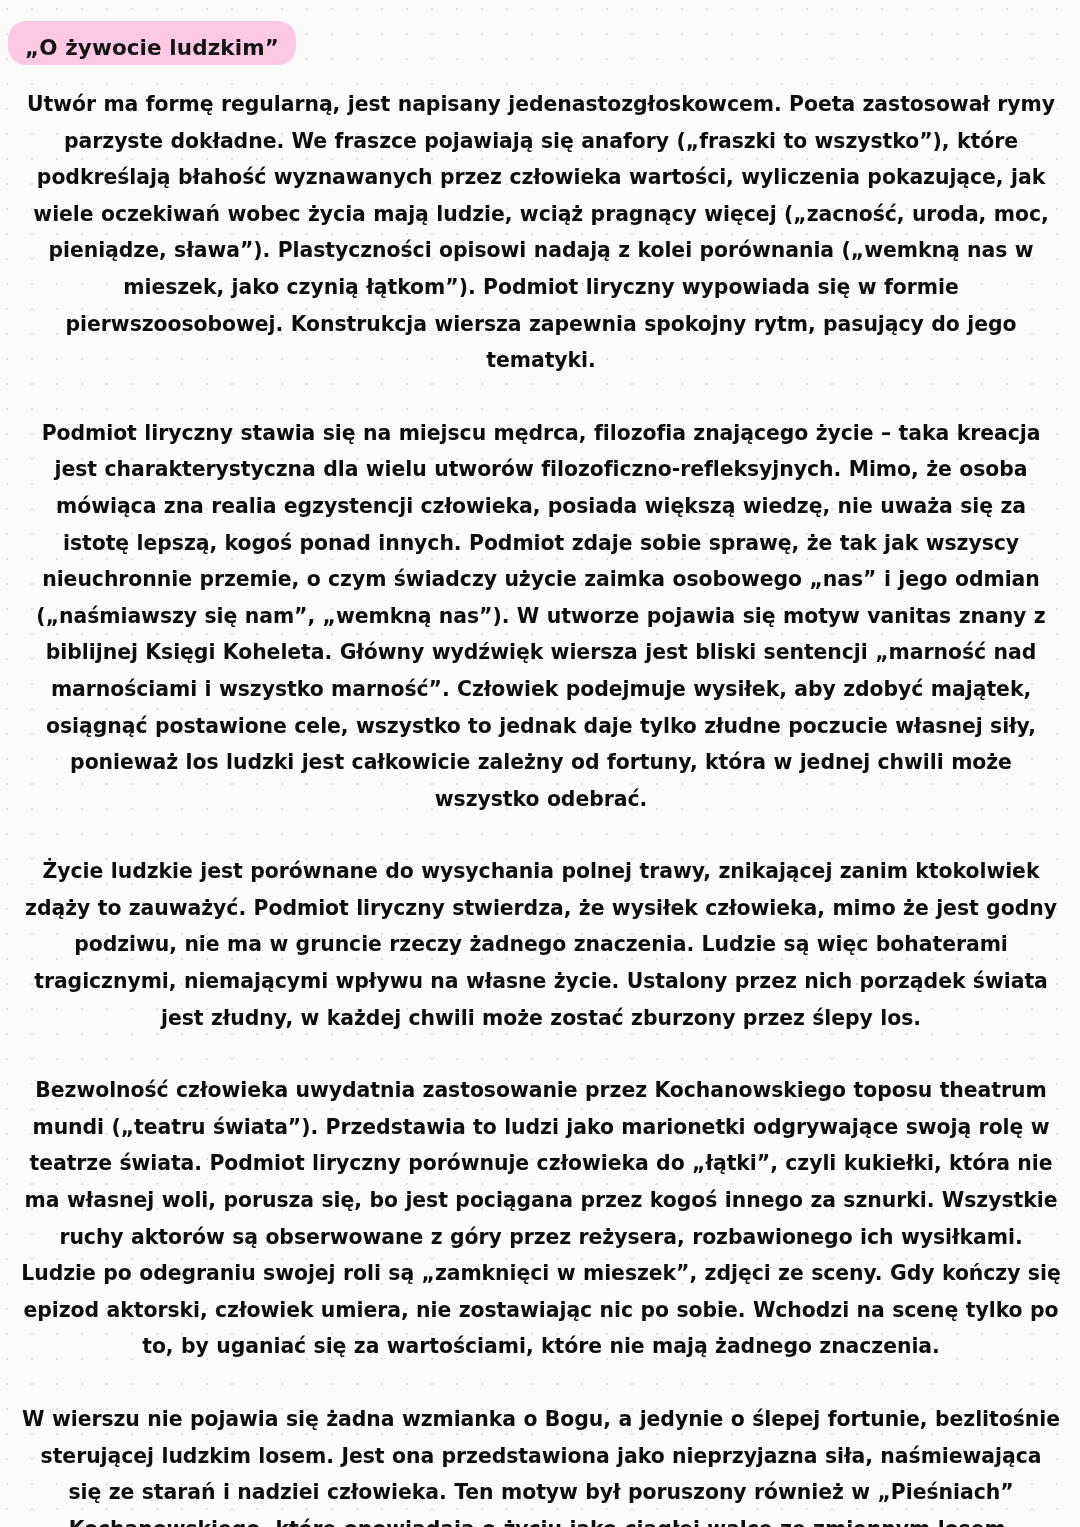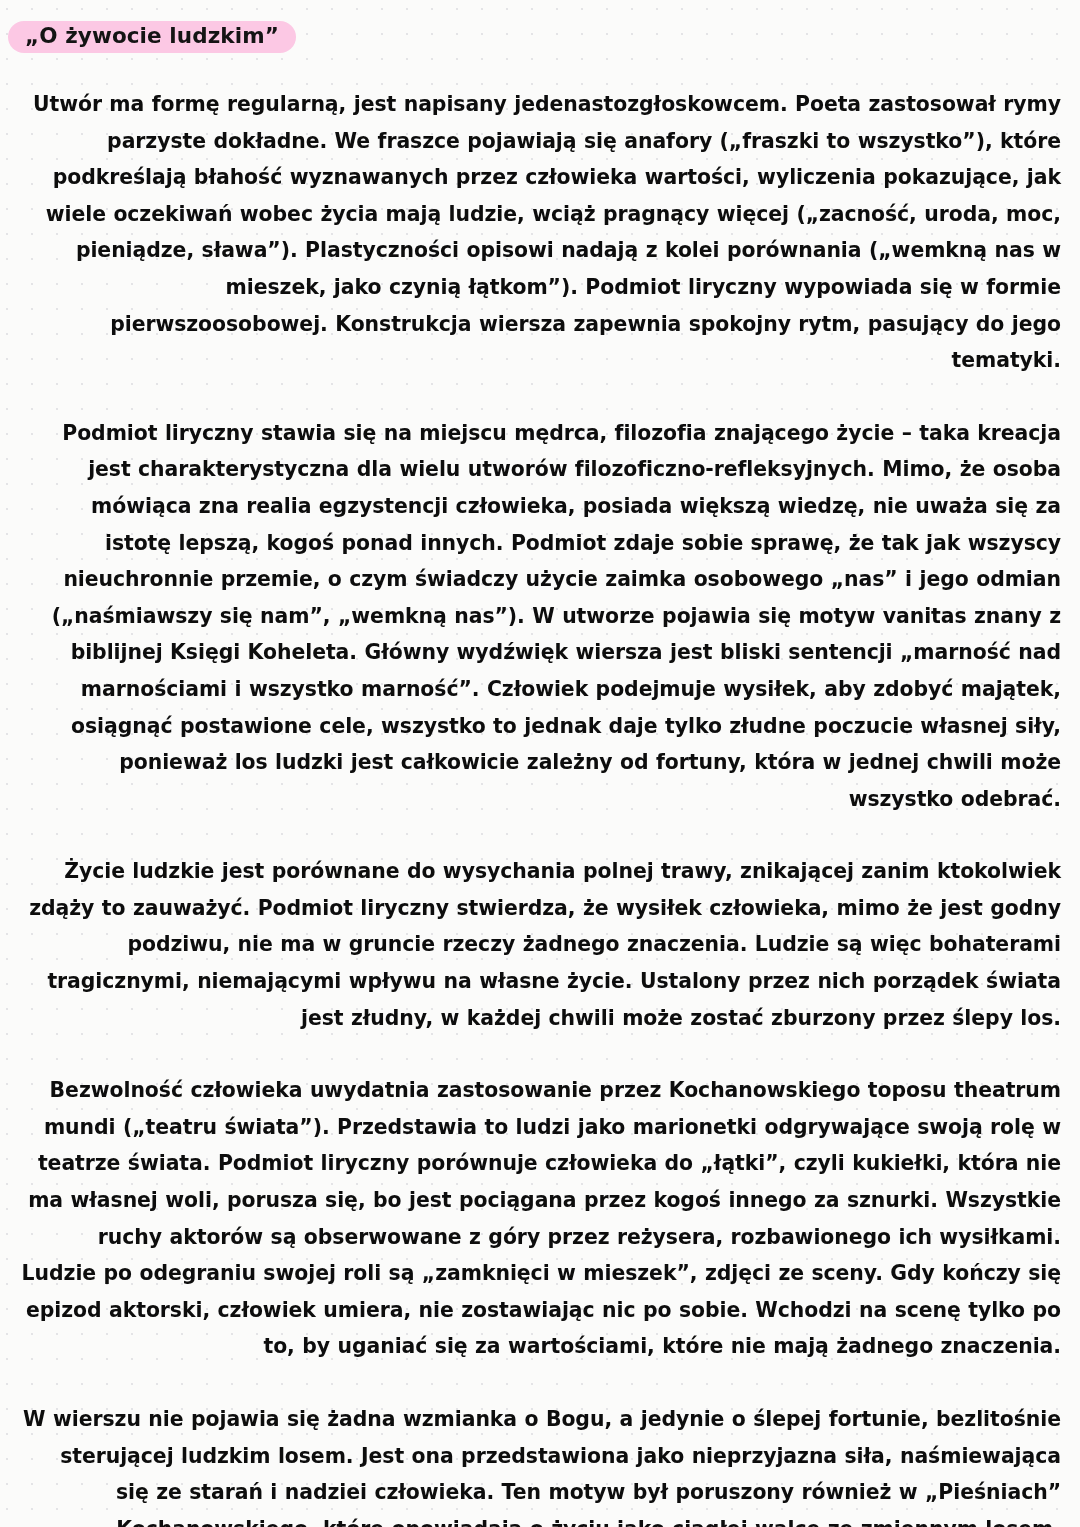--- a/index.html
+++ b/index.html
@@ -31,21 +31,21 @@
   .title-wrap {
     position: absolute;
     left: 8px;
     top: 21px;
   }
   .title-pill {
     display: inline-block;
     background: #fcc8e4;
     color: #141414;
     border-radius: 18px;
-    padding: 4px 17px 6px 17px;
+    padding: 16px 17px 6px 17px;
     font-size: 21.5px;
     line-height: 22px;
     font-weight: 600;
     letter-spacing: 0.1px;
     white-space: nowrap;
   }
 
   
   .body-copy {
     position: absolute;
@@ -54,21 +54,21 @@
     width: 1040px;
   }
 
   p.para {
     margin: 0 0 36px 0;
     color: #0d0d0d;
     font-size: 20.4px;
     line-height: 36.6px;
     font-weight: 600;
     letter-spacing: -0.05px;
-    text-align: right;
+    text-align: center;
     word-spacing: 0.4px;
   }
   p.para:last-child {
     margin-bottom: 0;
   }
   p.para.joined {
     margin-top: 0;
   }
 </style>
 </head>

